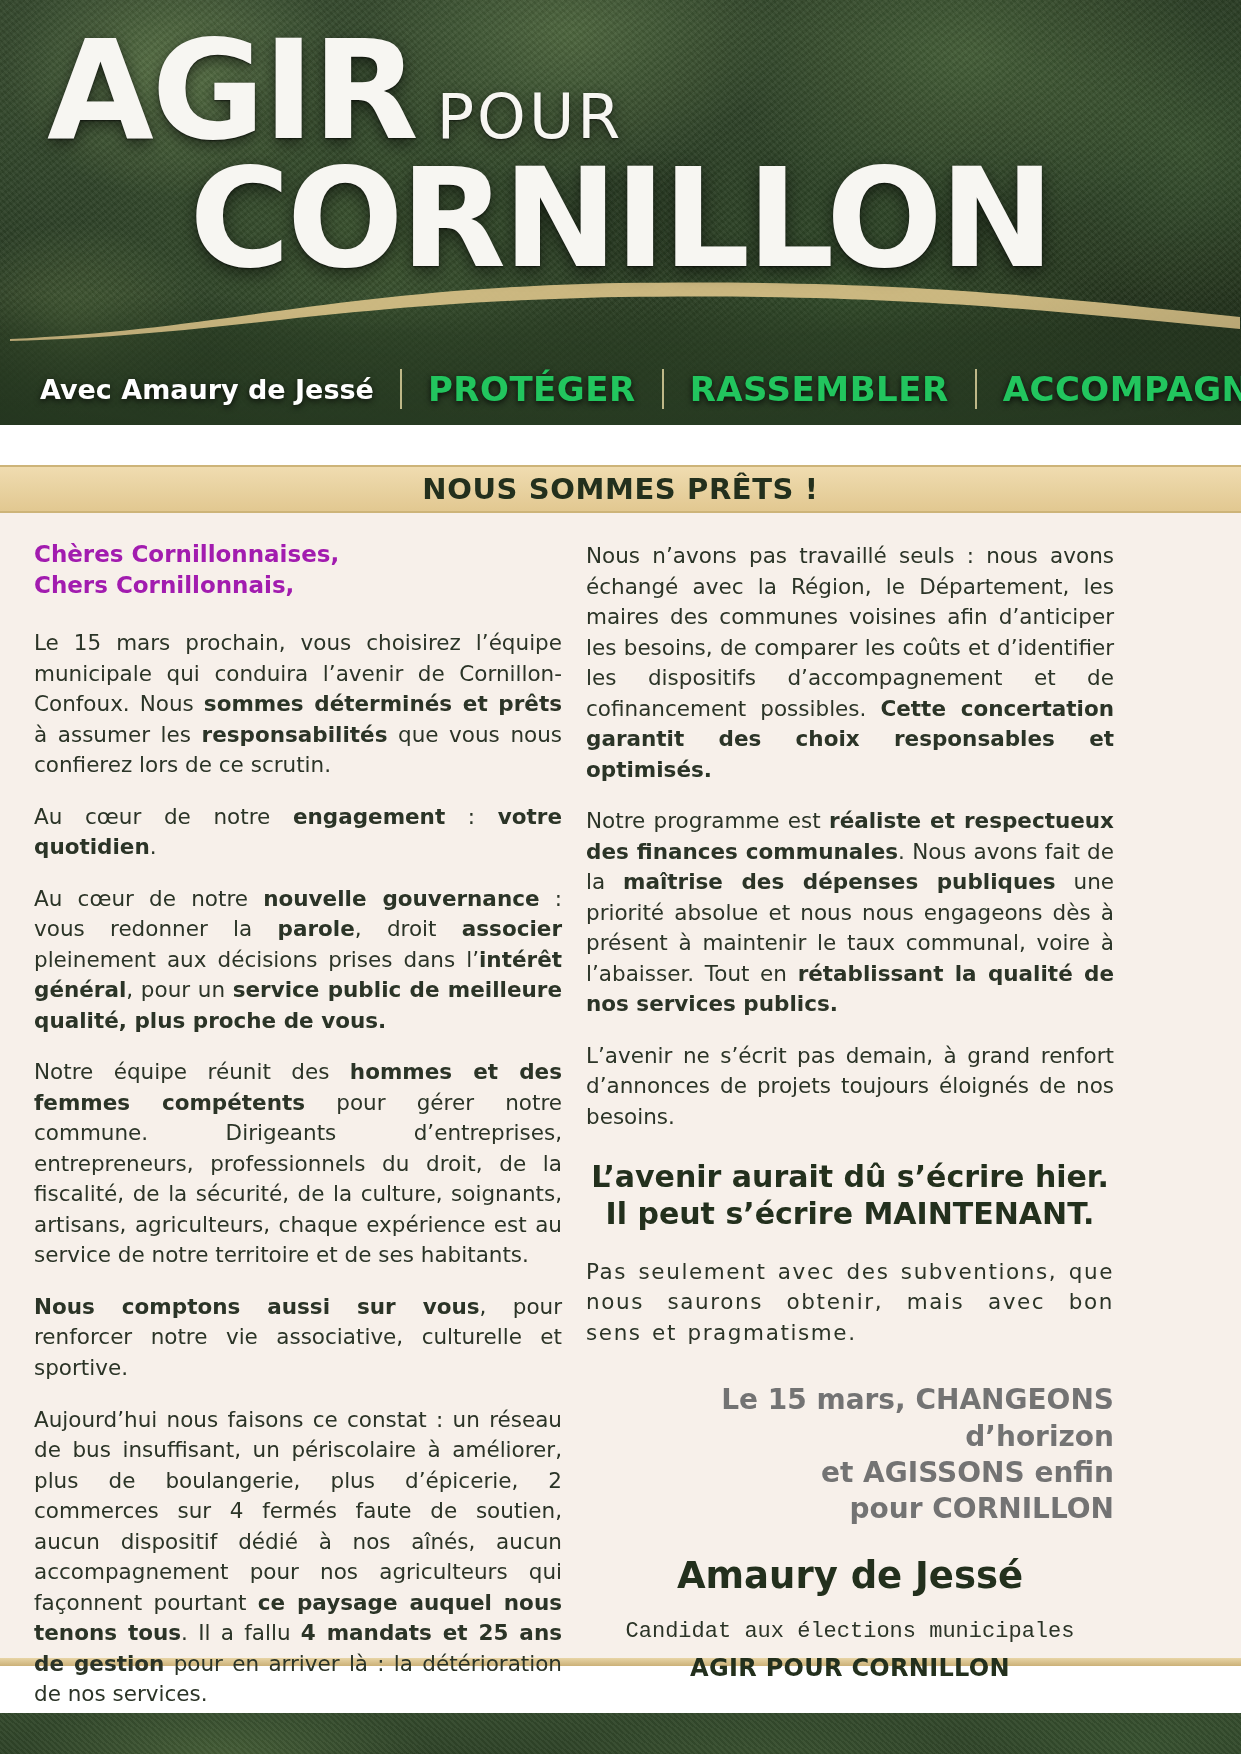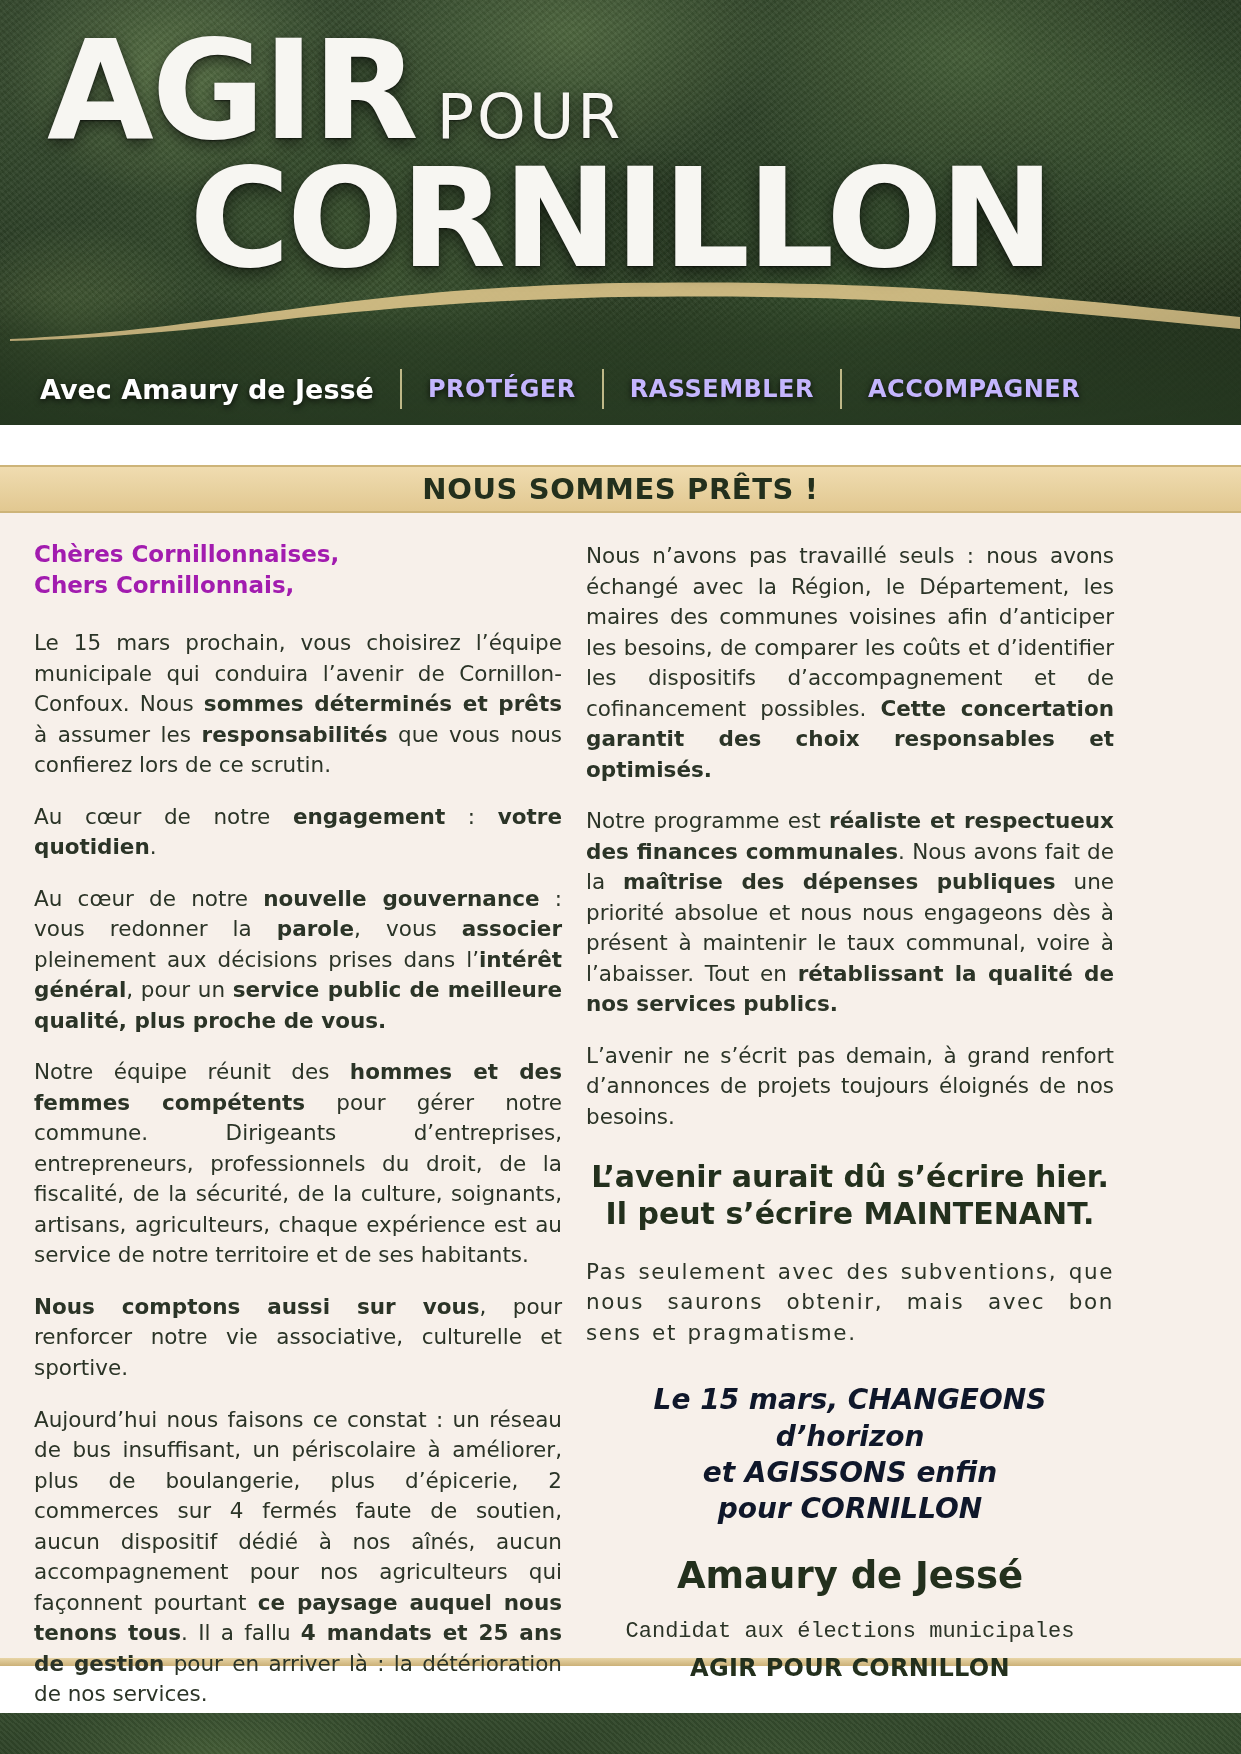--- a/index.html
+++ b/index.html
@@ -133,23 +133,23 @@
     width: 2px;
     height: 40px;
     background: #d9cf9a;
     margin: 0 26px;
     flex: none;
     opacity: .85;
   }
   .slogan-word {
     font-family: "DejaVu Sans", sans-serif;
     font-weight: 700;
-    font-size: 24px;
+    font-size: 34px;
     letter-spacing: .5px;
-    color: #c4b5fd;
+    color: #22c55e;
     white-space: nowrap;
     text-shadow: 0 2px 6px rgba(0,0,0,.8);
   }
 
   
   .ready-bar {
     position: relative;
     width: 1241px;
     height: 48px;
     background: linear-gradient(180deg, #f0dcb0 0%, #e9d3a2 45%, #e2c891 100%);
@@ -213,24 +213,23 @@
     line-height: 1.24;
     color: #23301d;
     text-align: center;
     margin: 26px 0 24px;
   }
   .cta-block {
     font-family: "DejaVu Sans", sans-serif;
     font-weight: 700;
     font-size: 28px;
     line-height: 1.3;
-    color: #0f172a;
-    text-align: center;
+    color: #737373;
+    text-align: right;
     margin: 34px 0 26px;
-    font-style: italic;
   }
   .candidate-name {
     font-family: "DejaVu Sans", sans-serif;
     font-weight: 700;
     font-size: 37px;
     color: #23301d;
     text-align: center;
     margin: 26px 0 22px;
   }
   .candidate-role {
@@ -337,21 +336,21 @@
   <section class="body-wrap">
 
     <div class="col col-left">
       <div class="salutation">
         <span>Chères Cornillonnaises,</span><br>
         <span>Chers Cornillonnais,</span>
       </div>
       <div id="left-paras">
           <p class="para"><span>Le 15 mars prochain, vous choisirez l’équipe municipale qui conduira l’avenir de Cornillon-Confoux. Nous </span><b>sommes déterminés et prêts</b><span> à assumer les </span><b>responsabilités</b><span> que vous nous confierez lors de ce scrutin.</span></p>
           <p class="para"><span>Au cœur de notre </span><b>engagement</b><span> : </span><b>votre quotidien</b><span>.</span></p>
-          <p class="para"><span>Au cœur de notre </span><b>nouvelle gouvernance</b><span> :  vous redonner la </span><b>parole</b><span>, vous </span><b>associer</b><span> pleinement aux décisions prises dans l’</span><b>intérêt général</b><span>, pour un </span><b>service public de meilleure qualité, plus proche de vous.</b></p>
+          <p class="para"><span>Au cœur de notre </span><b>nouvelle gouvernance</b><span> :  vous redonner la </span><b>parole</b><span>, droit </span><b>associer</b><span> pleinement aux décisions prises dans l’</span><b>intérêt général</b><span>, pour un </span><b>service public de meilleure qualité, plus proche de vous.</b></p>
           <p class="para"><span>Notre équipe réunit des </span><b>hommes et des femmes compétents</b><span> pour gérer notre commune. Dirigeants d’entreprises, entrepreneurs, professionnels du droit, de la fiscalité, de la sécurité, de la culture, soignants, artisans, agriculteurs, chaque expérience est au service de notre territoire et de ses habitants.</span></p>
           <p class="para"><b>Nous comptons aussi sur vous</b><span>, pour renforcer notre vie associative, culturelle et sportive.</span></p>
           <p class="para"><span>Aujourd’hui nous faisons ce constat : un réseau de bus insuffisant, un périscolaire à améliorer, plus de boulangerie, plus d’épicerie, 2 commerces sur 4 fermés faute de soutien, aucun dispositif dédié à nos aînés, aucun accompagnement pour nos agriculteurs qui façonnent pourtant </span><b>ce paysage auquel nous tenons tous</b><span>. Il a fallu </span><b>4 mandats et 25 ans de gestion</b><span> pour en arriver là : la détérioration de nos services.</span></p>
         </div>
     </div>
 
     <div class="col col-right">
       <div id="right-paras">
           <p class="para"><span>Nous n’avons pas travaillé seuls : nous avons échangé avec la Région, le Département, les maires des communes voisines afin d’anticiper les besoins, de comparer les coûts et d’identifier les dispositifs d’accompagnement et de cofinancement possibles. </span><b>Cette concertation garantit des choix responsables et optimisés.</b></p>
           <p class="para"><span>Notre programme est </span><b>réaliste et respectueux des finances communales</b><span>. Nous avons fait de la </span><b>maîtrise des dépenses publiques</b><span> une priorité absolue et nous nous engageons dès à présent à maintenir le taux communal, voire à l’abaisser. Tout en </span><b>rétablissant la qualité de nos services publics.</b></p>

